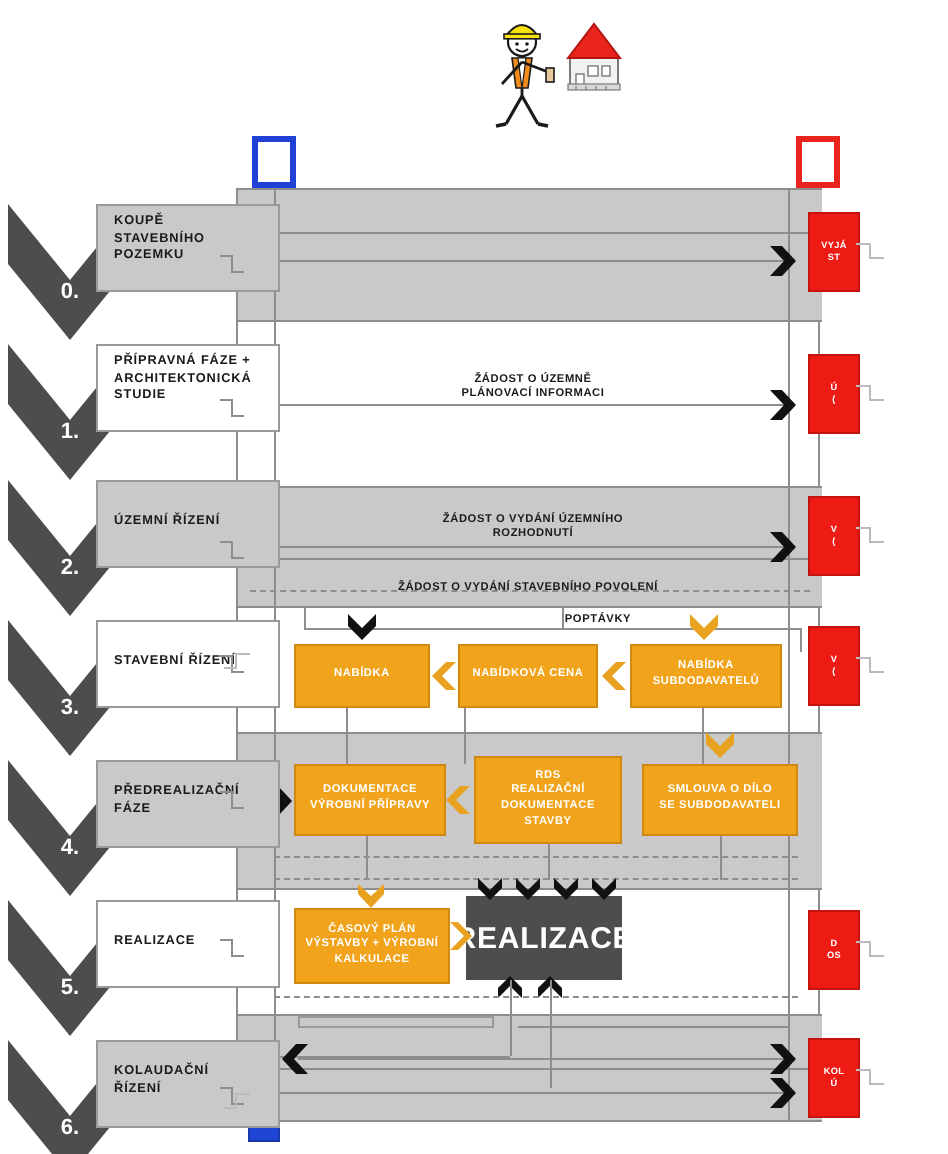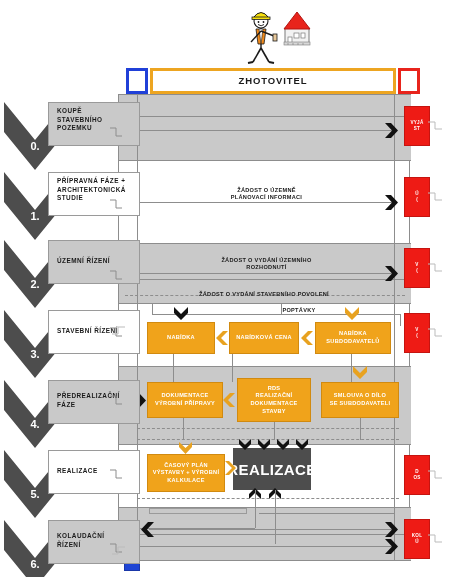--- a/index.html
+++ b/index.html
@@ -97,23 +97,20 @@
       <rect x="45" y="30" width="4" height="7" fill="#e8c89a" stroke="#1a1a1a" stroke-width="0.8"></rect>
 
       <line x1="33" y1="44" x2="25" y2="58" stroke="#1a1a1a" stroke-width="1.6"></line>
       <line x1="33" y1="44" x2="41" y2="58" stroke="#1a1a1a" stroke-width="1.6"></line>
       <line x1="25" y1="58" x2="20" y2="59" stroke="#1a1a1a" stroke-width="1.8"></line>
       <line x1="41" y1="58" x2="46" y2="59" stroke="#1a1a1a" stroke-width="1.8"></line>
     </svg>
   </div>
 
   <div class="abs hdr-blue"></div>
-  <div class="abs hdr-orange">
-    <span>ZHOTOVITEL</span>
-  </div>
   <div class="abs hdr-red"></div>
 
   <div class="abs canvas">
 
     <div class="band" style="top:0px;height:66px;"></div>
     <div class="band" style="top:149px;height:60px;"></div>
     <div class="band" style="top:272px;height:78px;"></div>
     <div class="band" style="top:413px;height:53px;"></div>
 
     <div class="hline" style="top:0px;"></div>

